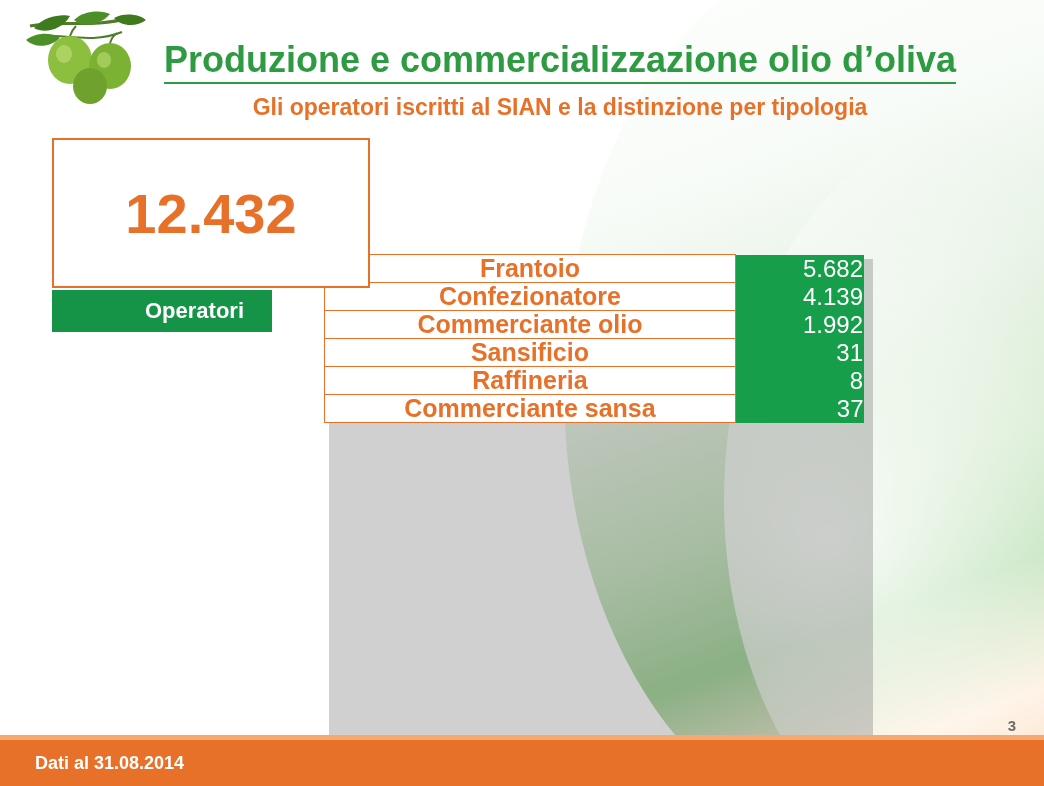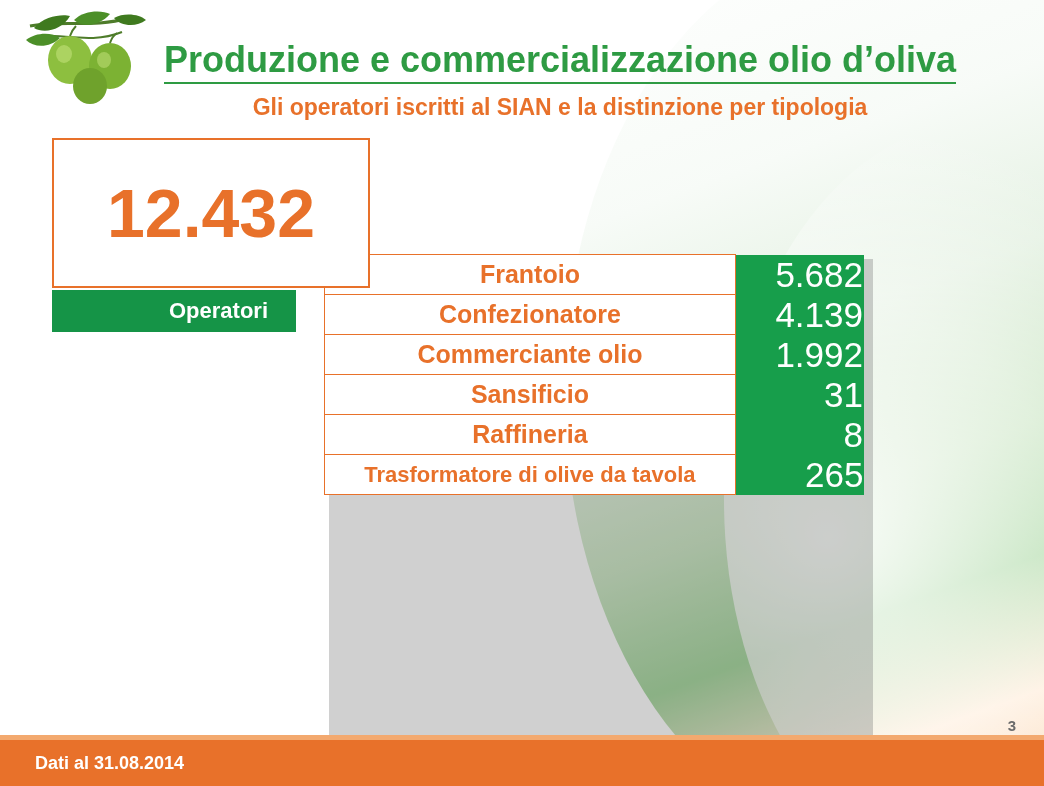--- a/index.html
+++ b/index.html
@@ -95,30 +95,30 @@
   }
   .bignum {
     position: absolute;
     left: 0;
     top: 0;
     width: 100%;
     height: 100%;
     display: flex;
     align-items: center;
     justify-content: center;
-    font-size: 68px;
+    font-size: 56px;
     font-weight: bold;
     color: #e8712a;
     letter-spacing: 0px;
   }
   .operatori-bar {
     position: absolute;
     left: 52px;
     top: 290px;
-    width: 244px;
+    width: 220px;
     height: 42px;
     background: #159447;
     color: #ffffff;
     font-size: 22px;
     font-weight: bold;
     display: flex;
     align-items: center;
     justify-content: flex-end;
     padding-right: 28px;
     box-sizing: border-box;
@@ -158,21 +158,21 @@
     text-align: center;
     line-height: 1.05;
     padding: 6px 8px;
     box-sizing: border-box;
   }
   .cell-value {
     width: 121px;
     background: #179e4b;
     color: #ffffff;
     font-weight: normal;
-    font-size: 35px;
+    font-size: 24px;
     text-align: right;
     padding: 6px 14px 6px 8px;
     box-sizing: border-box;
     border: none;
   }
   tr.tall .cell-label { font-size: 22px; }
 
   
   .footer-bar {
     position: absolute;
@@ -264,23 +264,23 @@
         <td class="cell-value">1.992</td>
       </tr>
       <tr>
         <td class="cell-label">Sansificio</td>
         <td class="cell-value">31</td>
       </tr>
       <tr>
         <td class="cell-label">Raffineria</td>
         <td class="cell-value">8</td>
       </tr>
-      <tr class="tall">
-        <td class="cell-label">Trasformatore di olive da tavola</td>
-        <td class="cell-value">265</td>
+      <tr>
+        <td class="cell-label">Commerciante sansa</td>
+        <td class="cell-value">37</td>
       </tr>
     </tbody>
   </table>
 
   <div class="page-num">3</div>
 
   <div class="footer-accent"></div>
   <div class="footer-bar"></div>
   <div class="footer-text">Dati al 31.08.2014</div>
 

